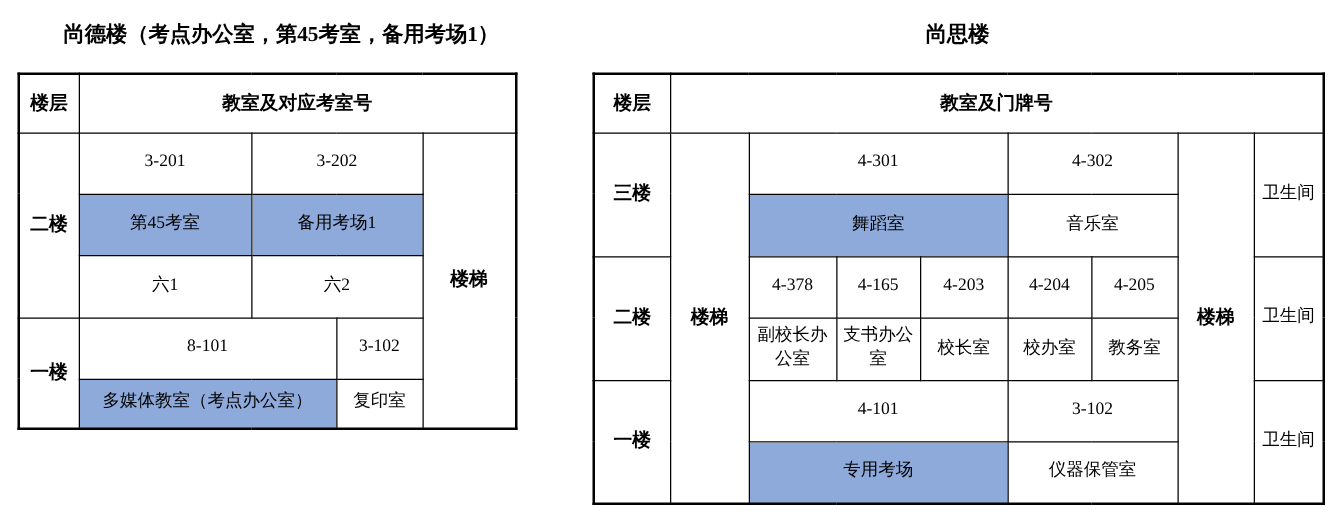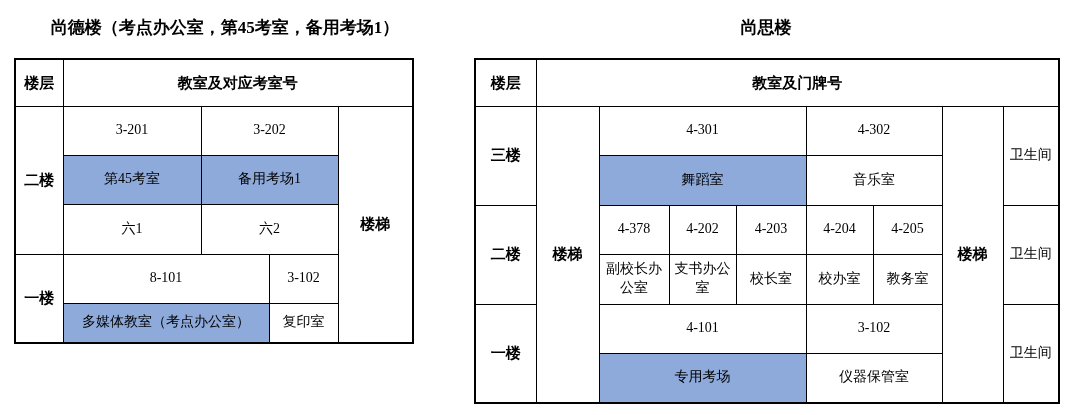--- a/index.html
+++ b/index.html
@@ -114,21 +114,21 @@
     <td class="bold" rowspan="6">楼梯</td>
     <td rowspan="2">卫生间</td>
   </tr>
   <tr style="height:50px">
     <td class="hl" colspan="3">舞蹈室</td>
     <td colspan="2">音乐室</td>
   </tr>
   <tr style="height:49px">
     <td class="bold" rowspan="2">二楼</td>
     <td>4-378</td>
-    <td>4-202</td>
+    <td>4-165</td>
     <td>4-203</td>
     <td>4-204</td>
     <td>4-205</td>
     <td rowspan="2">卫生间</td>
   </tr>
   <tr style="height:50px">
     <td>副校长办公室</td>
     <td>支书办公室</td>
     <td>校长室</td>
     <td>校办室</td>

